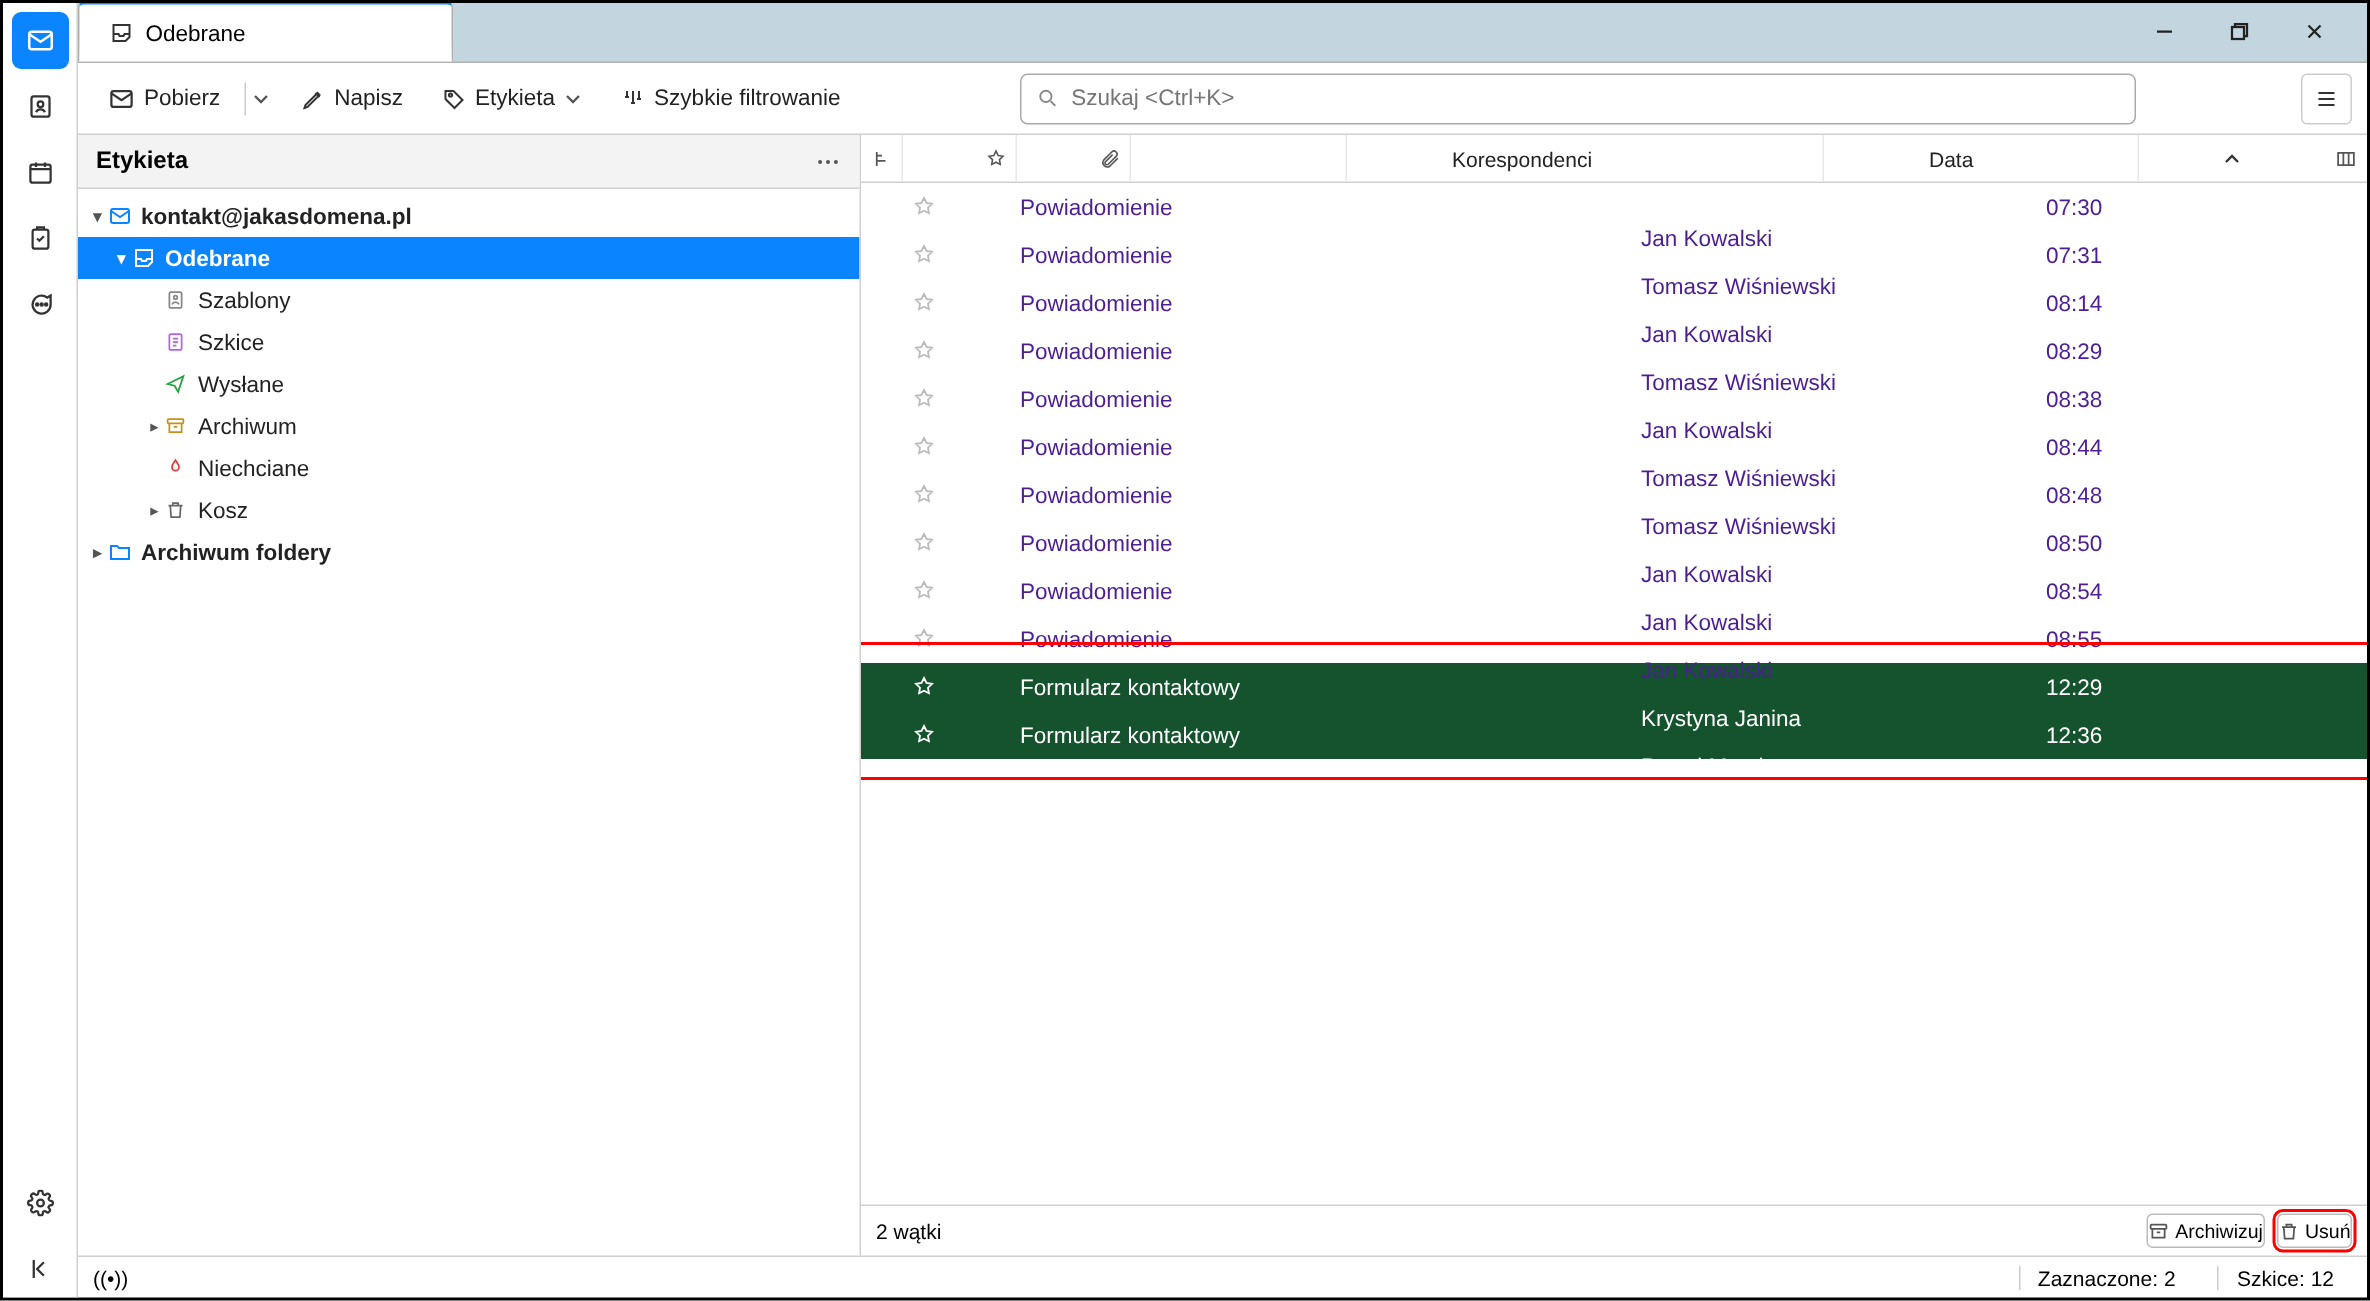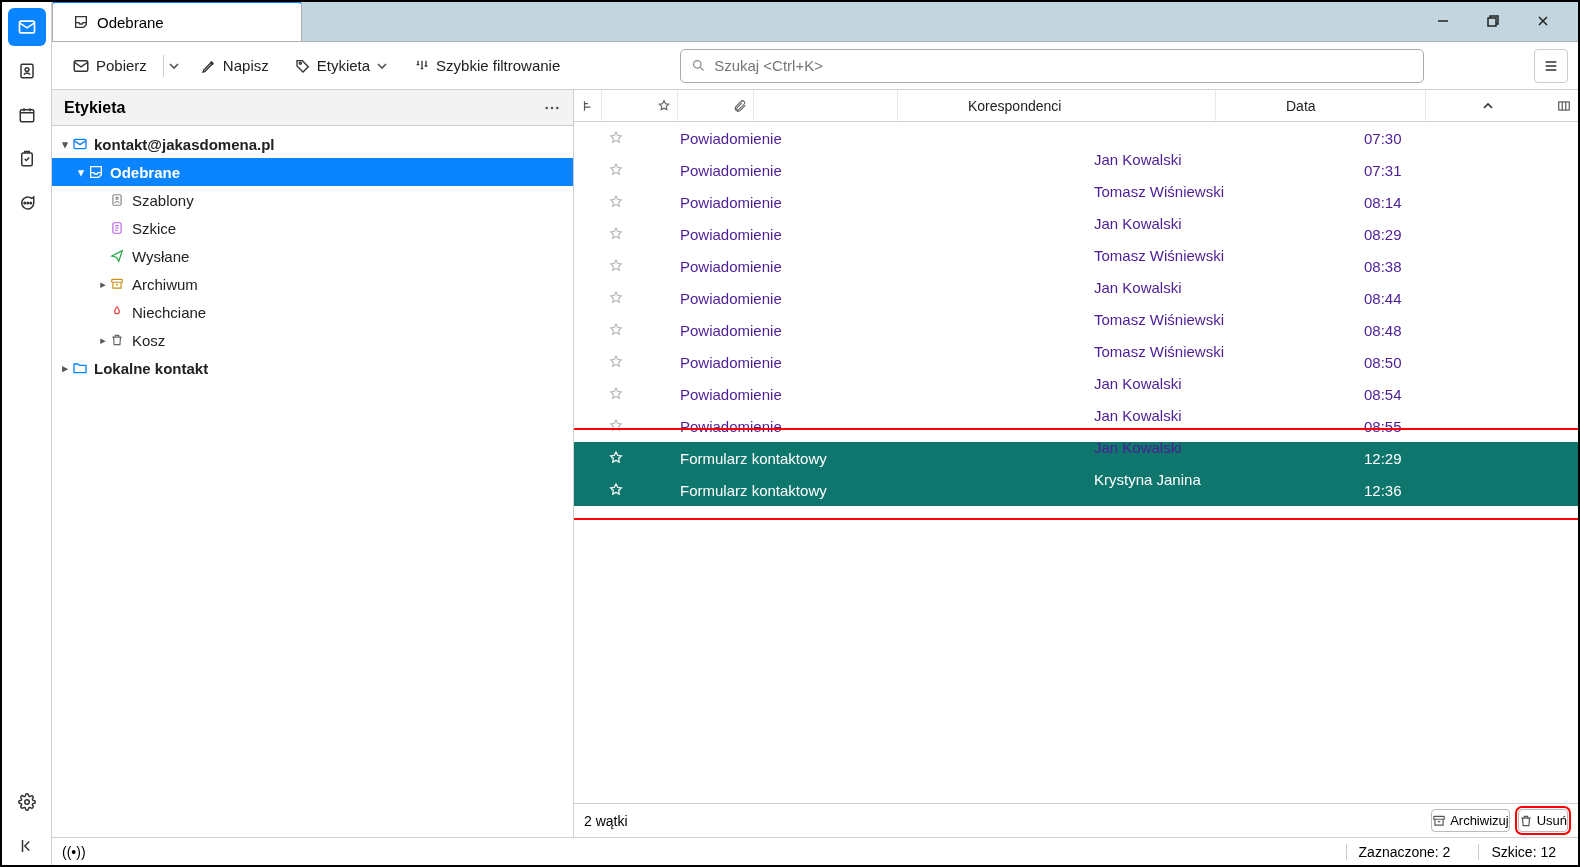--- a/index.html
+++ b/index.html
@@ -52,21 +52,21 @@
 .msg-header { height: 32px; display: flex; align-items: stretch; border-bottom: 1px solid #cfcfcf; font-size: 14px; color: #222; gap: 48px; }
 .col-icon { width: 28px; display: flex; align-items: center; justify-content: center; border-right: 1px solid #e8e8e8; cursor: pointer; }
 .hcol { flex: 1; display: flex; align-items: center; padding-left: 22px; border-right: 1px solid #e8e8e8; cursor: pointer; }
 .hcol.subject { flex: 1.1; }
 .hcol.corr { width: 270px; flex: none; }
 .hcol.date { width: 162px; flex: none; }
 .col-end { width: 28px; display: flex; align-items: center; justify-content: center; cursor: pointer; }
 
 .msg-list { flex: 1; overflow: auto; position: relative; }
 .msg-row { display: flex; align-items: center; height: 32px; font-size: 15px; color: #4c1d95; }
-.msg-row.selected { background: #0f766e; color: #fff; }
+.msg-row.selected { background: #14532d; color: #fff; }
 .cell-thread { width: 28px; }
 .cell-star { width: 28px; display: flex; align-items: center; justify-content: center; cursor: pointer; color: #bbb; }
 .msg-row.selected .cell-star { color: #fff; }
 .cell-attach { width: 28px; }
 .cell-subject { flex: 1.1; padding-left: 22px; }
 .cell-corr { width: 270px; flex: none; padding-left: 4px; margin-top: 42px; }
 .cell-date { width: 162px; flex: none; padding-left: 4px; }
 .cell-sort { width: 28px; }
 .cell-cols { width: 28px; }
 
@@ -312,21 +312,21 @@
             </span>
           <span>Kosz</span>
         </div>
         <div class="tree-row bold ind0">
           <span class="twisty">▸</span>
           <span class="ico">
               <svg width="16" height="16" viewBox="0 0 24 24" fill="none" stroke="#0a84ff" stroke-width="2">
                 <path d="M3 6h6l2 2h10v11H3z"></path>
               </svg>
             </span>
-          <span>Lokalne kontakt</span>
+          <span>Archiwum foldery</span>
         </div>
       </div>
     </div>
 
     <div class="msg-pane">
       <div class="msg-header">
         <div class="col-icon">
             <svg width="14" height="14" viewBox="0 0 24 24" fill="none" stroke="#555" stroke-width="2">
               <path d="M6 4v16M6 8h6M6 14h10"></path>
             </svg>

